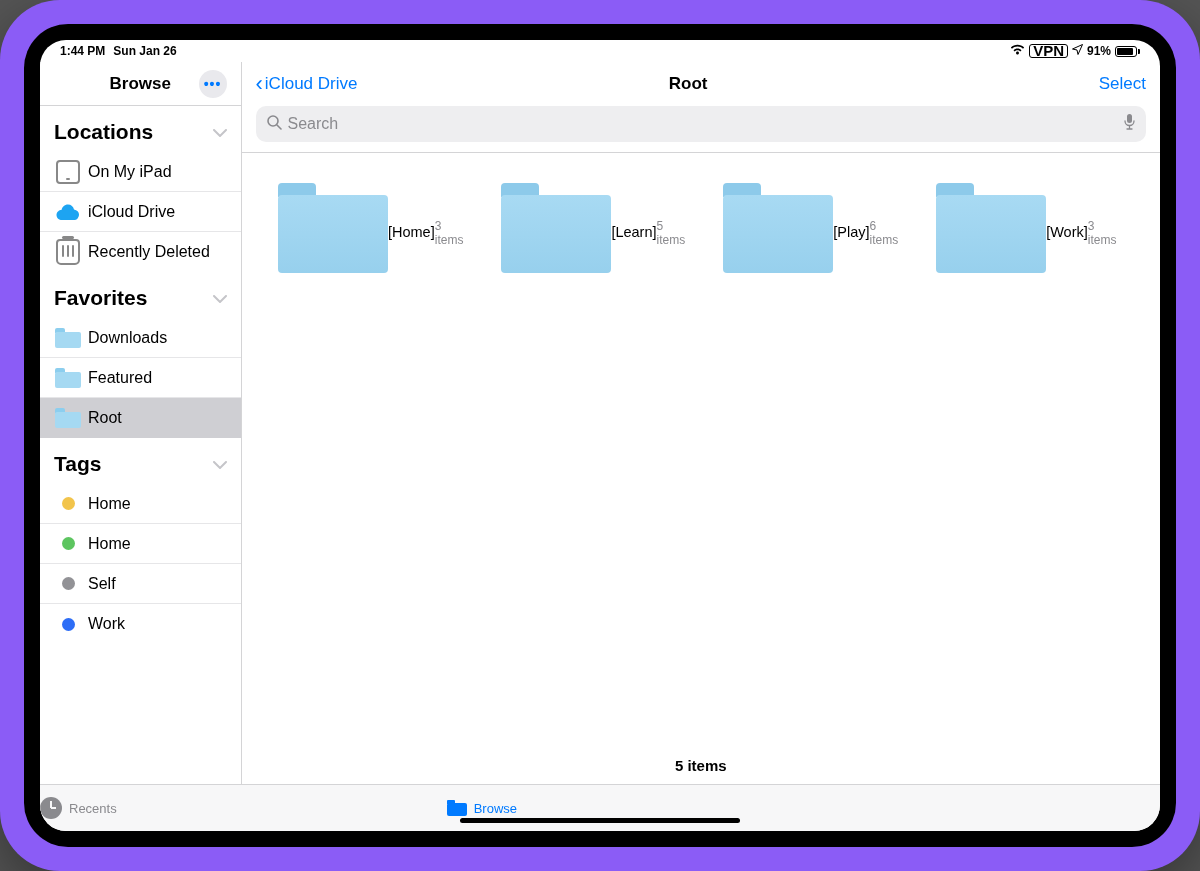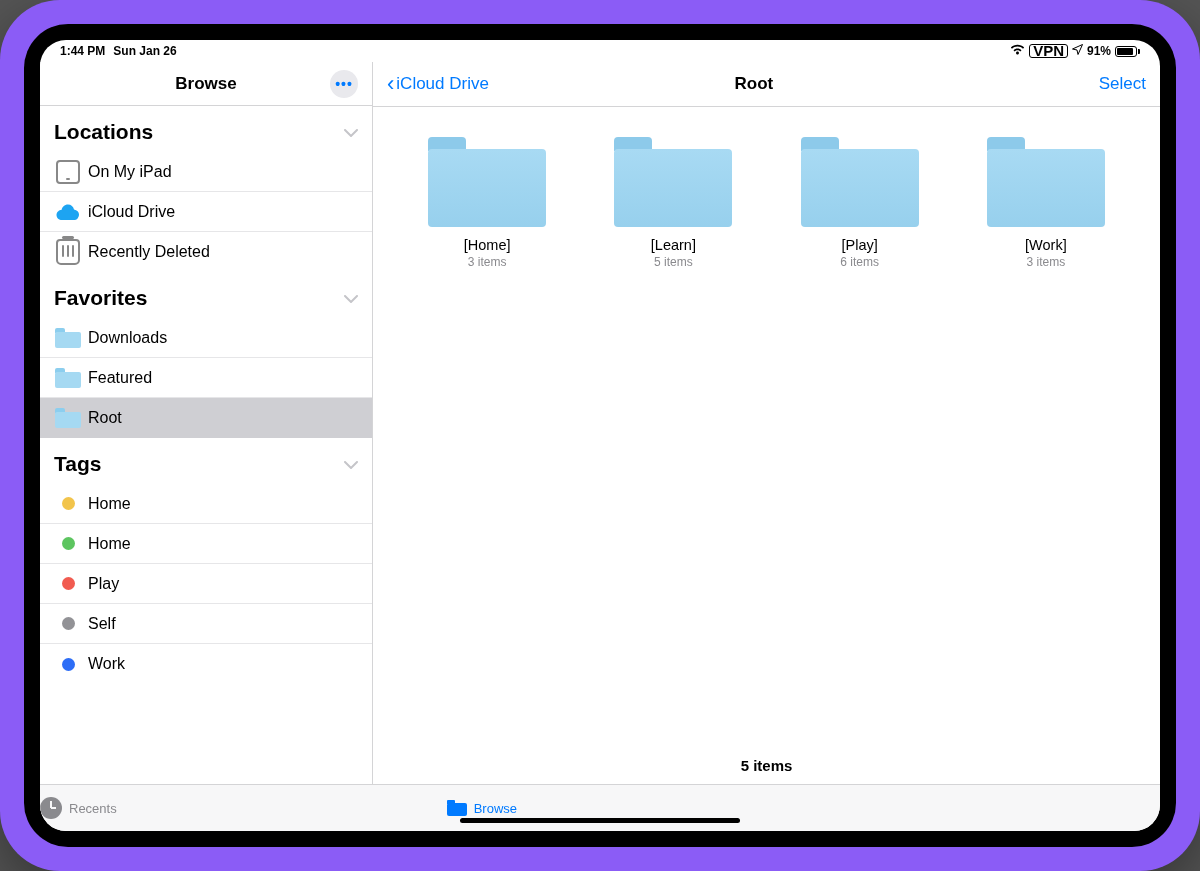--- a/index.html
+++ b/index.html
@@ -43,21 +43,21 @@
 .content-title { flex:1; text-align:center; font-size:17px; font-weight:600; margin-left:-80px; }
 .select-btn { color:#007aff; font-size:17px; cursor:pointer; }
 .search-wrap { padding:0 14px 10px; }
 .search-bar { height:36px; background:#eeeef0; border-radius:10px; display:flex; align-items:center; padding:0 10px; gap:6px; }
 .search-bar input { flex:1; border:none; background:transparent; font-size:16px; outline:none; color:#333; }
 .search-bar input::placeholder { color:#8a8a8e; }
 .search-icon { color:#8a8a8e; }
 .mic-icon { color:#8a8a8e; }
 .divider { height:1px; background:#d4d4d6; }
 .folder-grid { flex:1; padding:30px 36px; display:grid; grid-template-columns:repeat(4,1fr); grid-auto-rows:min-content; gap:40px 30px; align-content:start; overflow-y:auto; }
-.folder-item { display:flex; flex-direction:column; align-items:center; cursor:pointer; }
+.folder-item { display:flex; flex-direction:row; align-items:center; cursor:pointer; }
 .folder-big { width:118px; height:90px; position:relative; margin-bottom:10px; }
 .folder-big .ftab { position:absolute; top:0; left:0; width:38px; height:14px; background:#8dcaea; border-radius:4px 4px 0 0; }
 .folder-big .fbody { position:absolute; top:12px; left:0; right:0; bottom:0; background:linear-gradient(#a8daf3,#97d0ed); border-radius:4px; }
 .folder-name { font-size:14.5px; color:#000; margin-bottom:2px; }
 .folder-count { font-size:12px; color:#8a8a8e; }
 .items-summary { text-align:center; font-size:15px; font-weight:600; padding:16px 0 10px; }
 .bottom-tab { height:46px; background:#f7f7f8; display:flex; align-items:center; justify-content:flex-start; gap:330px; }
 .tab-item { display:flex; align-items:center; gap:7px; font-size:13px; cursor:pointer; }
 .tab-item.inactive { color:#8a8a8e; }
 .tab-item.active { color:#007aff; }
@@ -194,46 +194,53 @@
        <span class="row-label">Home</span>
       </div>
       <div class="list-row">
        <div class="row-icon">
                   <div class="tag-dot" style="background:#5dc560"></div>
                 </div>
        <span class="row-label">Home</span>
       </div>
       <div class="list-row">
        <div class="row-icon">
-                  <div class="tag-dot" style="background:#f15b50"></div>
-                </div>
-       <span class="row-label">Play</span>
-      </div>
-      <div class="list-row">
-       <div class="row-icon">
                   <div class="tag-dot" style="background:#929296"></div>
                 </div>
        <span class="row-label">Self</span>
       </div>
       <div class="list-row last">
        <div class="row-icon">
                   <div class="tag-dot" style="background:#2d6df6"></div>
                 </div>
        <span class="row-label">Work</span>
       </div>
      </div>
 
      <div class="content">
       <div class="content-header">
        <div class="back-btn">
         <span class="back-chevron">‹</span>
         <span>iCloud Drive</span>
        </div>
        <span class="content-title">Root</span>
        <span class="select-btn">Select</span>
+      </div>
+      <div class="search-wrap">
+       <div class="search-bar">
+        <span class="search-icon"><svg width="16" height="16" viewBox="0 0 16 16">
+                      <circle cx="7" cy="7" r="5" stroke="#8a8a8e" stroke-width="1.6" fill="none"></circle>
+                      <line x1="11" y1="11" x2="15" y2="15" stroke="#8a8a8e" stroke-width="1.6" stroke-linecap="round"></line>
+                    </svg></span>
+        <input type="text" placeholder="Search" style="">
+        <span class="mic-icon"><svg width="13" height="18" viewBox="0 0 13 18">
+                      <rect x="4" y="1" width="5" height="9" rx="2.5" fill="#8a8a8e"></rect>
+                      <path d="M2 8c0 2.5 2 4.5 4.5 4.5S11 10.5 11 8M6.5 12.5v3M4 16h5" stroke="#8a8a8e" stroke-width="1.3" fill="none" stroke-linecap="round"></path>
+                    </svg></span>
+       </div>
       </div>
       <div class="divider"></div>
 
       <div class="folder-grid">
        <div class="folder-item">
         <div class="folder-big">
                     <div class="ftab"></div>
                     <div class="fbody"></div>
                   </div>
         <span class="folder-name">[Home]</span>

